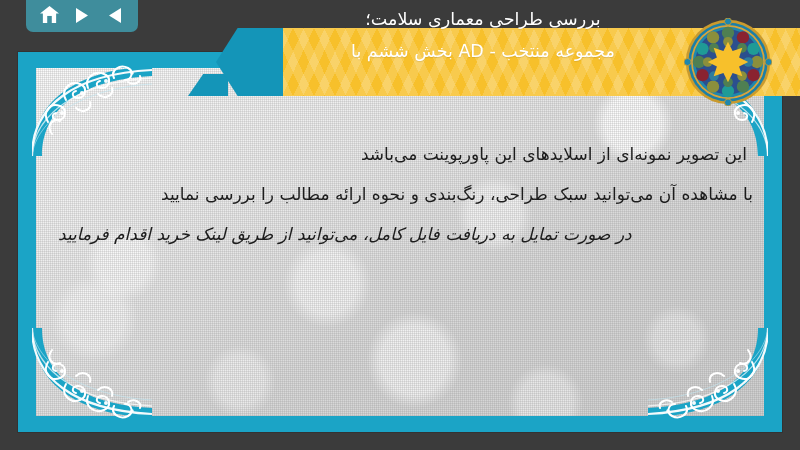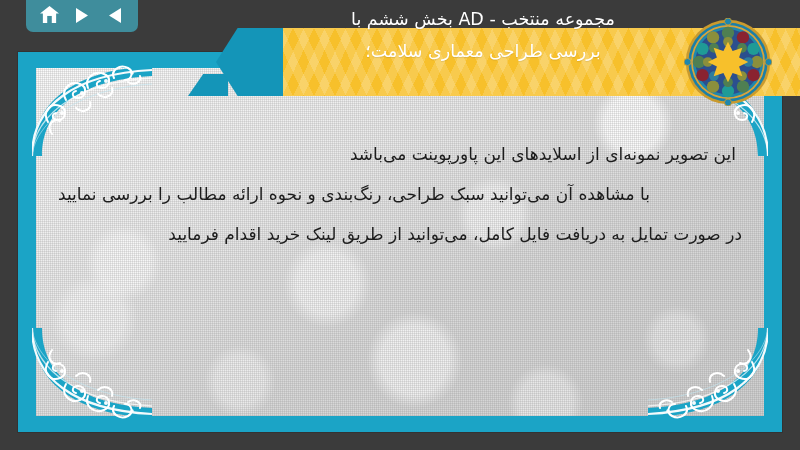--- a/index.html
+++ b/index.html
@@ -184,51 +184,51 @@
   .orn { position: absolute; pointer-events: none; }
   .orn-tl { left: 14px;  top: 12px; }
   .orn-bl { left: 14px;  bottom: 12px; transform: scaleY(-1); }
   .orn-br { right: 14px; bottom: 12px; transform: scale(-1,-1); }
   .orn-tr { right: 14px; top: 12px; transform: scaleX(-1); }
 
   
   .slide-text {
     position: absolute;
     left: 40px;
-    right: 40px;
+    right: 29px;
     top: 82px;
     z-index: 14;
     direction: rtl;
     text-align: center;
   }
   .slide-text .bline {
     color: #1c1c1c;
     font-size: 17px;
     line-height: 40px;
     white-space: nowrap;
     font-weight: normal;
   }
   .slide-text .bline.l1 { text-align: right; padding-right: 6px; }
-  .slide-text .bline.l2 { text-align: left; }
-  .slide-text .bline.l3 { text-align: right; }
+  .slide-text .bline.l2 { text-align: right; }
+  .slide-text .bline.l3 { text-align: left; font-style: italic; }
 </style>
 </head>
 <body>
 
 <div id="stage">
 
   <div class="chrome-bg"></div>
 
   <div class="banner-wedge-tail"></div>
   <div class="banner-wedge"></div>
   <div class="header-banner"></div>
 
   <div class="header-title">
+    <div class="tline">بررسی طراحی معماری سلامت؛</div>
     <div class="tline">مجموعه منتخب - AD بخش ششم با</div>
-    <div class="tline">بررسی طراحی معماری سلامت؛</div>
   </div>
 
   <div class="medallion">
     <svg viewBox="0 0 100 100" width="88" height="88" aria-hidden="true">
       <circle cx="50" cy="50" r="48" fill="#c99a2e"></circle>
       <circle cx="50" cy="50" r="45" fill="#1b7fa8"></circle>
       <circle cx="50" cy="50" r="42" fill="#d8a43a"></circle>
       <circle cx="50" cy="50" r="40" fill="#1f87ad"></circle>
       <circle cx="50" cy="50" r="37" fill="#2b4f8e"></circle>
       <g>

